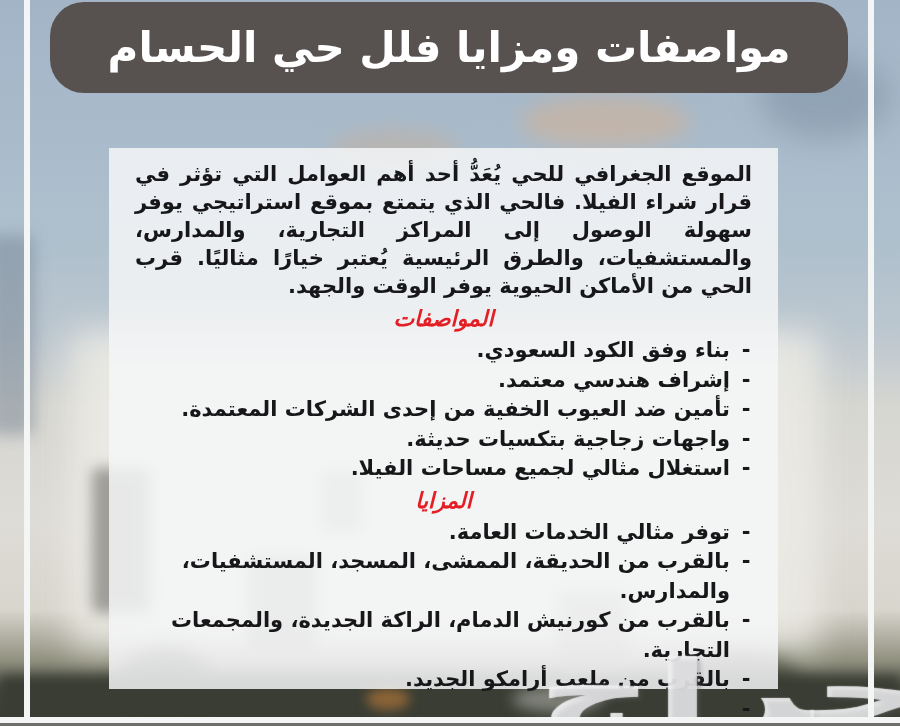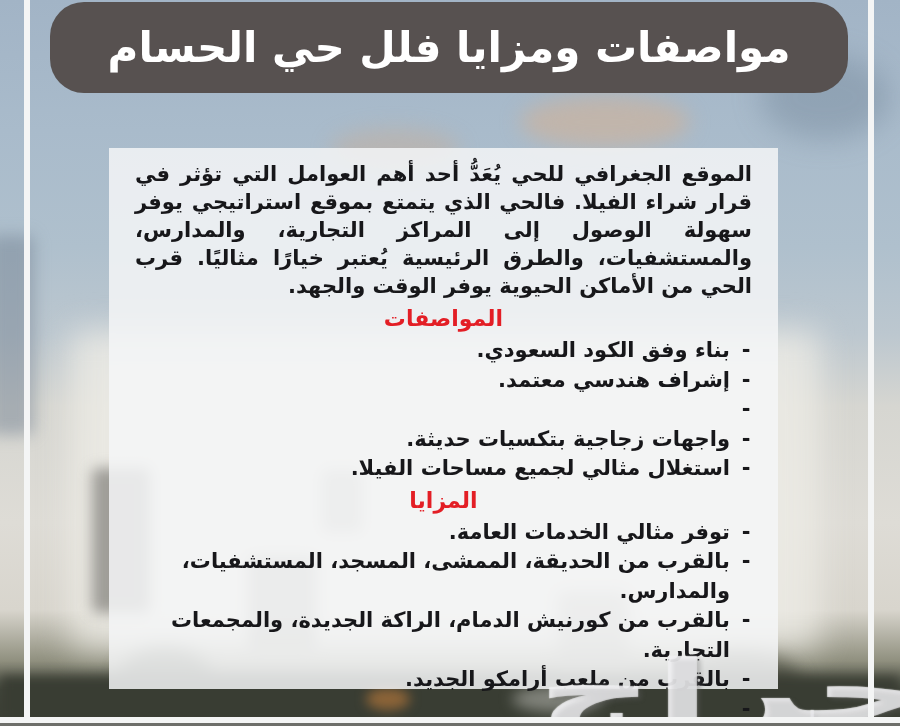--- a/index.html
+++ b/index.html
@@ -56,21 +56,21 @@
     background:rgba(245,246,247,.85);
     direction:rtl;text-align:right;color:#17171a;
     padding:10px 26px 0 26px;box-sizing:border-box;margin-left:36px;
   }
   .intro{
     margin:2px 0 6px 0;font-size:21px;font-weight:bold;line-height:28px;
     text-align:justify;text-align-last:right;
   }
   .sec-heading{
     margin:2px 0 5px 0;font-size:22px;font-weight:bold;
-    color:#e31e25;text-align:center;
+    color:#e31e25;text-align:center;font-style:italic;
   }
   ul.points{list-style:none;margin:0 0 4px 0;padding:0;}
   ul.points li{
     display:flex;flex-direction:row;gap:10px;align-items:flex-start;
     font-size:21px;font-weight:bold;line-height:29.5px;
   }
   ul.points .dash{flex:0 0 auto;width:12px;text-align:center;}
 
   
   .watermark{
@@ -120,20 +120,21 @@
     <li>
       <span class="dash">-</span>
       <span>بناء وفق الكود السعودي.</span>
     </li>
     <li>
       <span class="dash">-</span>
       <span>إشراف هندسي معتمد.</span>
     </li>
     <li>
       <span class="dash">-</span>
+      <span>تأمين ضد العيوب الخفية من إحدى الشركات المعتمدة.</span>
     </li>
     <li>
       <span class="dash">-</span>
       <span>واجهات زجاجية بتكسيات حديثة.</span>
     </li>
     <li>
       <span class="dash">-</span>
       <span>استغلال مثالي لجميع مساحات الفيلا.</span>
     </li>
   </ul>

